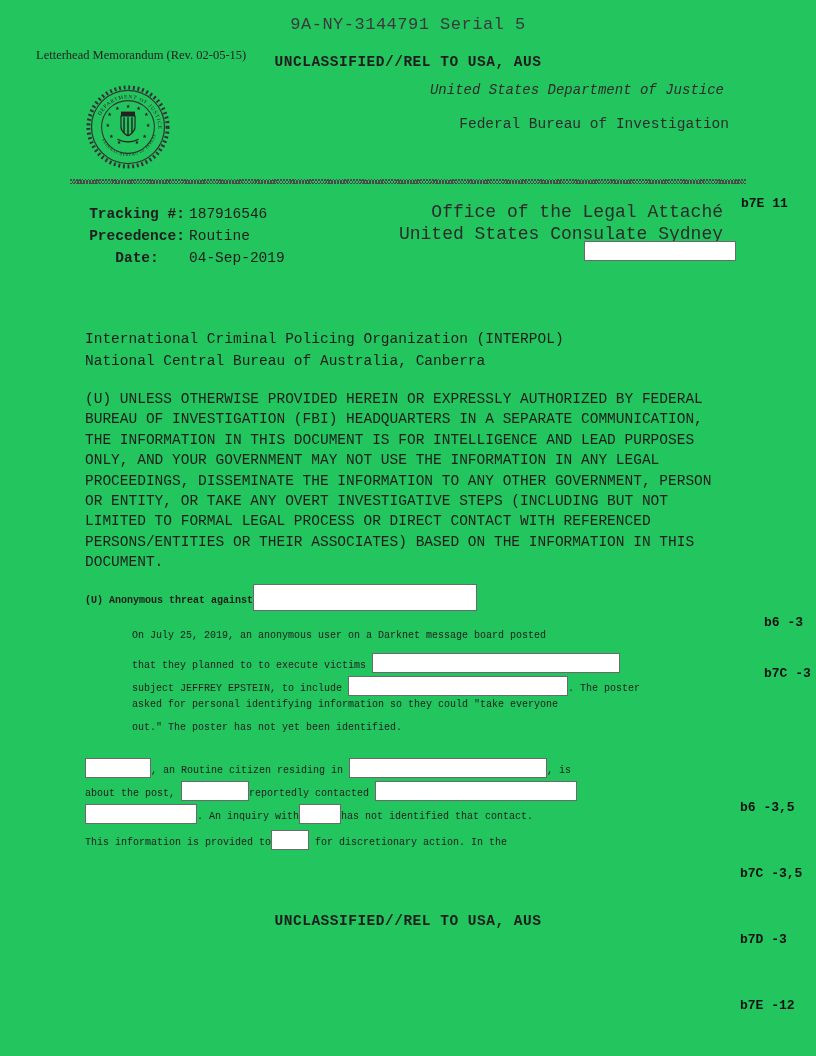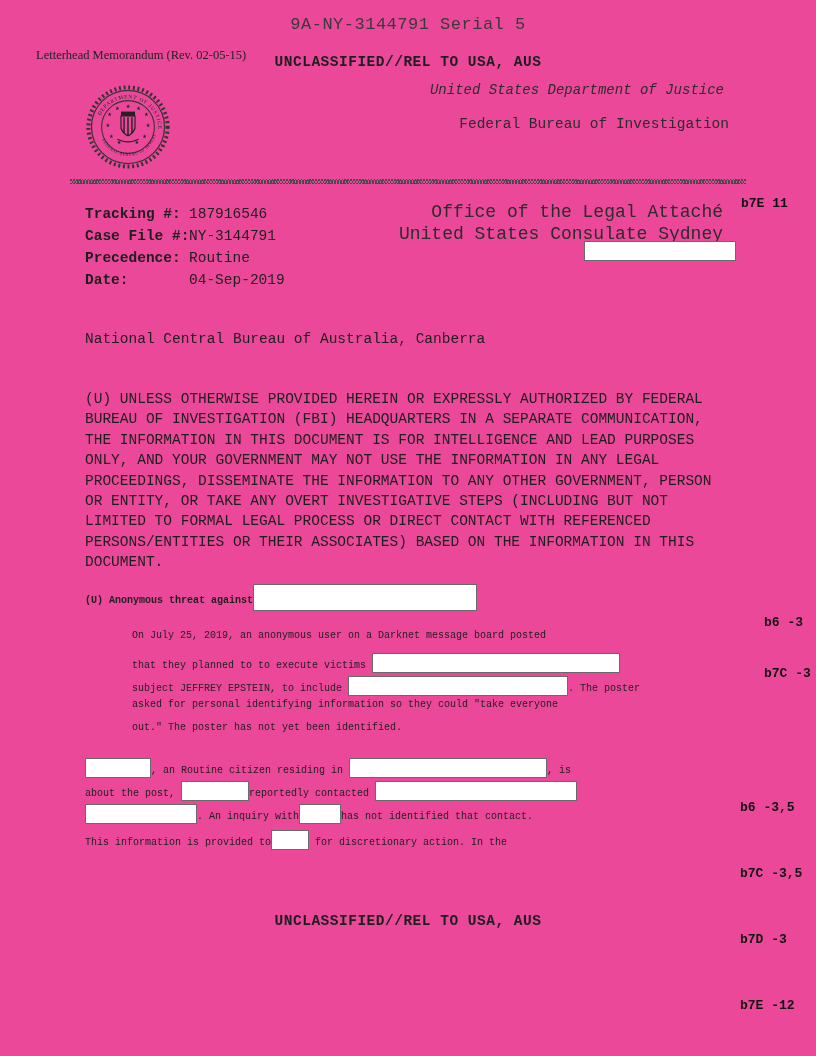--- a/index.html
+++ b/index.html
@@ -1,40 +1,40 @@
 <!DOCTYPE html>
 <html><head>
 <meta charset="utf-8">
 <style>
   html,body{margin:0;padding:0;background:#e8e8e8;}
   .page{
     position:relative;
     width:816px;height:1056px;
     margin:0 auto;
-    background:#ec4899;
+    background:#22c55e;
     font-family:"Liberation Mono","DejaVu Sans Mono",monospace;
     color:#1e1e1e;
     overflow:hidden;
   }
   .abs{position:absolute;}
   .serif{font-family:"Liberation Serif","DejaVu Serif",serif;}
   .serial{top:15px;left:0;width:100%;text-align:center;font-size:17px;color:#3a3a3a;letter-spacing:.5px;}
   .form-label{top:48px;left:36px;font-size:12.5px;color:#222;}
   .class-top{top:54px;left:0;width:100%;text-align:center;font-size:14.5px;font-weight:bold;letter-spacing:.5px;}
   .agency1{top:82px;right:92px;font-size:14px;font-style:italic;color:#2c2c2c;}
   .agency2{top:116px;right:87px;font-size:14.5px;color:#2c2c2c;}
   .seal{top:83px;left:84px;width:88px;height:88px;}
   .rule{
     top:179px;left:70px;width:676px;height:5px;
     background:
       repeating-linear-gradient(63deg,#4a4a4a 0,#4a4a4a 1px,transparent 1px,transparent 2.6px),
       repeating-linear-gradient(-63deg,#4a4a4a 0,#4a4a4a 1px,transparent 1px,transparent 2.6px);
   }
   .meta{top:203px;left:85px;font-size:14.5px;line-height:22px;}
-  .meta .lbl{display:inline-block;width:104px;font-weight:bold;white-space:pre;}
+  .meta .lbl{display:inline-block;width:104px;font-weight:bold;white-space:pre;text-align:center;}
   .attache{top:202px;right:93px;text-align:right;font-size:18px;line-height:21.5px;color:#2c2c2c;}
   .attache-box{top:241px;left:584px;width:150px;height:18px;border:1px solid #6a6a6a;background:#fff;}
   .note{font-size:13px;font-weight:bold;color:#111;line-height:17px;white-space:pre;}
   .note-top{top:195px;left:741px;}
   .note-heading{top:580px;left:764px;}
   .note-body{top:753px;left:740px;line-height:22px;}
   .recipient{top:328px;left:85px;font-size:14.5px;line-height:22px;}
   .legal{top:389px;left:85px;font-size:14.5px;line-height:20.4px;white-space:pre-line;}
   .tpara{font-size:10px;}
   .tline{height:23px;white-space:pre;}
@@ -97,21 +97,20 @@
         <line x1="54.5" y1="39" x2="54.5" y2="57" stroke="#222" stroke-width="1.6"></line>
         <path d="M38,64 Q50,70 62,64" fill="none" stroke="#222" stroke-width="1.4"></path>
       </g>
     </svg>
   </div>
 
   <div class="abs rule"></div>
 
   <div class="abs meta">
     <div class="mrow"><span class="lbl">Tracking #:</span><span>187916546</span></div>
-    <div class="mrow"><span class="lbl">Case File #:</span><span>NY-3144791</span></div>
     <div class="mrow"><span class="lbl">Precedence:</span><span>Routine</span></div>
     <div class="mrow"><span class="lbl">Date:</span><span>04-Sep-2019</span></div>
   </div>
 
   <div class="abs attache">
     <div>Office of the Legal Attaché</div>
     <div>United States Consulate Sydney</div>
   </div>
   <div class="abs attache-box"></div>
 
@@ -121,20 +120,21 @@
     <div>b7C -3</div>
   </div>
   <div class="abs note note-body">
     <div>b6 -3,5</div>
     <div>b7C -3,5</div>
     <div>b7D -3</div>
     <div>b7E -12</div>
   </div>
 
   <div class="abs recipient">
+    <div>International Criminal Policing Organization (INTERPOL)</div>
     <div>National Central Bureau of Australia, Canberra</div>
   </div>
 
   <div class="abs legal">(U) UNLESS OTHERWISE PROVIDED HEREIN OR EXPRESSLY AUTHORIZED BY FEDERAL
 BUREAU OF INVESTIGATION (FBI) HEADQUARTERS IN A SEPARATE COMMUNICATION,
 THE INFORMATION IN THIS DOCUMENT IS FOR INTELLIGENCE AND LEAD PURPOSES
 ONLY, AND YOUR GOVERNMENT MAY NOT USE THE INFORMATION IN ANY LEGAL
 PROCEEDINGS, DISSEMINATE THE INFORMATION TO ANY OTHER GOVERNMENT, PERSON
 OR ENTITY, OR TAKE ANY OVERT INVESTIGATIVE STEPS (INCLUDING BUT NOT
 LIMITED TO FORMAL LEGAL PROCESS OR DIRECT CONTACT WITH REFERENCED

